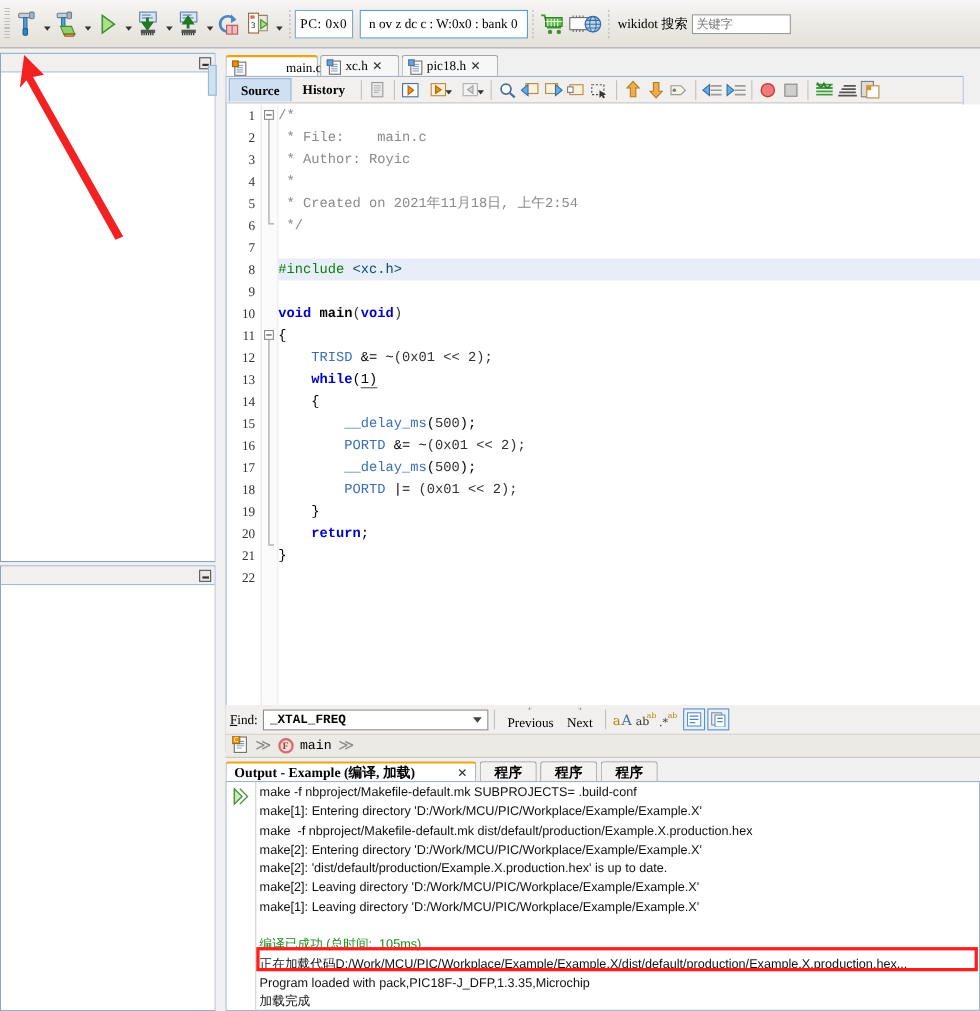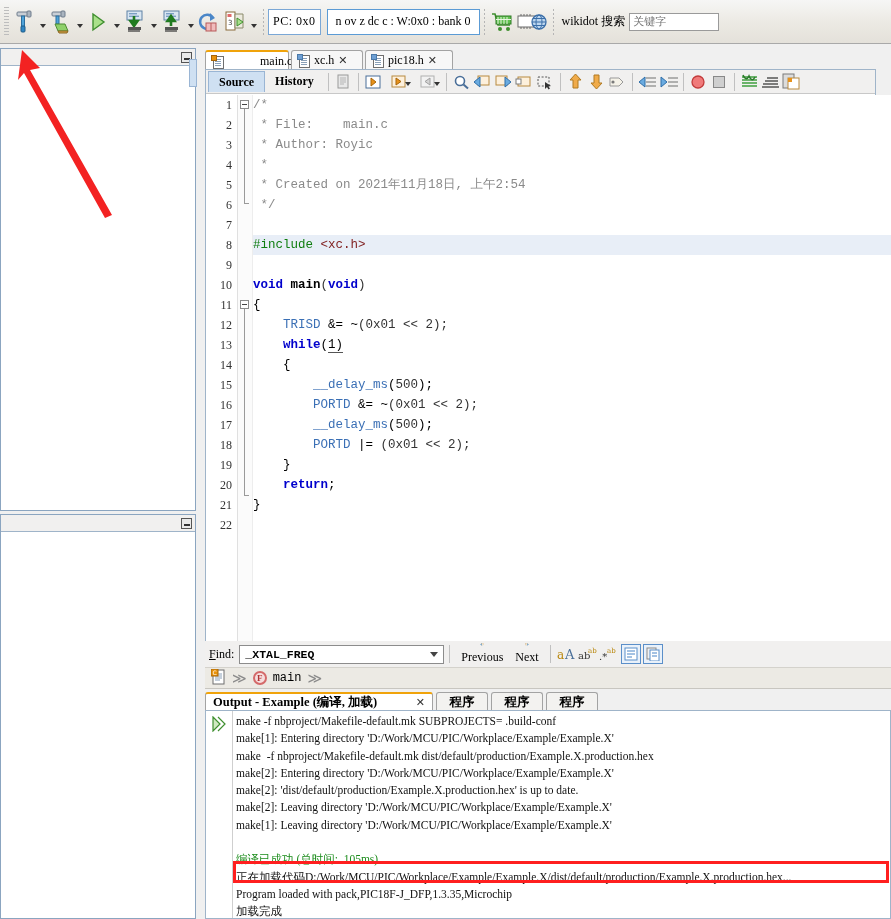--- a/index.html
+++ b/index.html
@@ -99,21 +99,21 @@
   .ln{
     height:20px;line-height:20px;font-family:"Liberation Mono",monospace;font-size:12.5px;
     white-space:pre;position:relative;
   }
   .gut-n{height:20px;line-height:20px;text-align:right;padding-right:5px;
     font-family:"Liberation Serif",serif;font-size:12px;color:#333;box-sizing:border-box;}
   .hl{background:#e8eef7;}
   .kw{color:#0000cc;font-weight:bold;}
   .cm{color:#8a8a8a;}
   .pp{color:#0f7d0f;}
-  .str{color:#7f1d1d;}
+  .str{color:#0c4a6e;}
   .idn{color:#3a6fb5;}
   .num{color:#333;}
   .caretline{border-bottom:1px solid #555;}
   .fold{position:absolute;left:2px;top:5px;width:9px;height:9px;border:1px solid #8a8a8a;
     background:#fff;box-sizing:border-box;}
   .fold:after{content:"";position:absolute;left:1px;top:3px;width:5px;height:1px;background:#444;}
   .foldline{position:absolute;left:6px;width:1px;background:#9a9a9a;}
   .foldend{position:absolute;width:5px;height:1px;background:#9a9a9a;left:6px;}
 
   
@@ -146,21 +146,21 @@
   .outtabs{position:absolute;left:0;top:0;width:686px;height:21px;display:flex;align-items:flex-end;}
   .otab{height:19px;box-sizing:border-box;border:1px solid #a3a3a3;border-bottom:none;
     border-radius:3px 3px 0 0;background:#f3f2f0;display:flex;align-items:center;padding:0 7px;gap:7px;
     font-family:"Liberation Serif",serif;font-size:12.5px;font-weight:bold;margin-right:3px;}
   .otab.active{background:#fff;border-top:2px solid #f0a30a;}
   .outbody{position:absolute;left:0;top:20px;width:686px;height:209px;background:#fff;
     border:1px solid #9fb4c9;box-sizing:border-box;overflow:hidden;}
   .outgut{position:absolute;left:0;top:0;width:26px;height:100%;background:#fff;border-right:1px solid #cfcfcf;}
   .outlines{position:absolute;left:30px;top:2px;right:2px;}
   .oline{height:17.3px;line-height:17.3px;white-space:pre;
-    font-family:Liberation Serif, serif;font-size:11.5px;color:#111;}
+    font-family:Liberation Sans, sans-serif;font-size:11.5px;color:#111;}
   .oline.green{color:#1b8c1b;}
   .runicon{position:absolute;left:5px;top:5px;width:16px;height:16px;}
 
   .redbox{position:absolute;left:233px;top:861px;width:656px;height:22px;
     border:3px solid #ff1f1f;box-sizing:border-box;pointer-events:none;}
 
   
   .arrow-svg{position:absolute;left:0;top:40px;width:140px;height:180px;pointer-events:none;}
 
   

